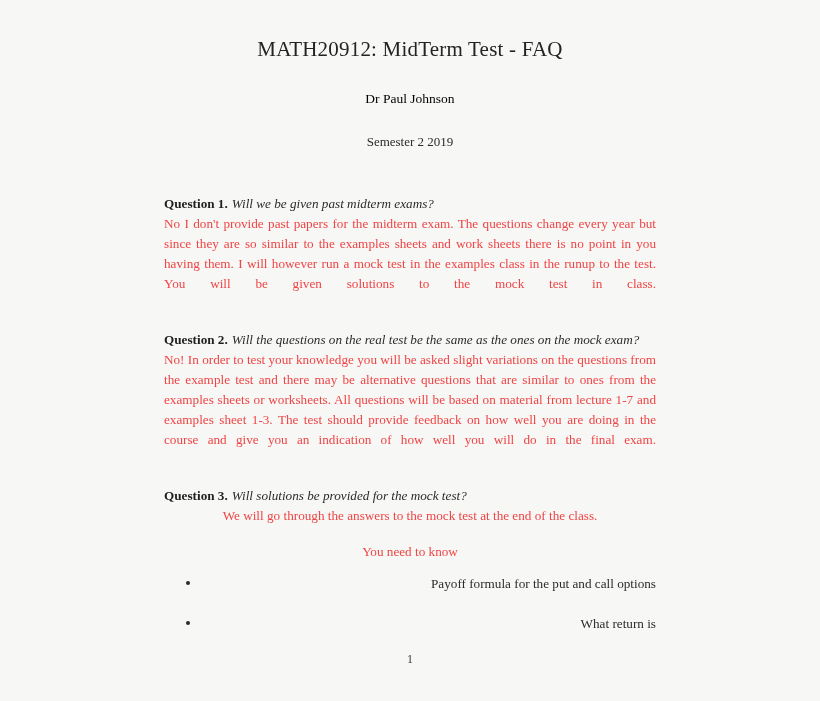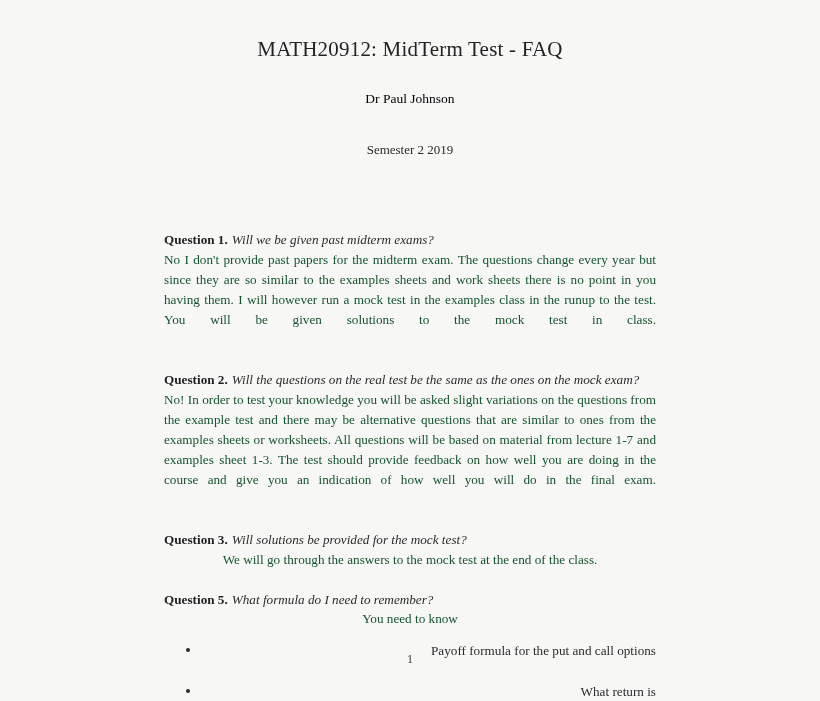--- a/index.html
+++ b/index.html
@@ -36,35 +36,34 @@
     color: #232323;
   }
   .doc-author {
     font-size: 13.5px;
     margin: 0;
     padding-top: 29px;
     color: #000000;
   }
   .doc-date {
     font-size: 13px;
-    margin: 16px;
+    margin: 8px;
     padding-top: 19px;
     color: #2b2b2b;
   }
 
   
   .content {
     margin: 0 auto;
     padding-top: 36px;
     width: 492px;
   }
 
   .qblock {
     margin-bottom: 16px;
-    margin-top: 20px;
   }
   .qblock:last-of-type {
     margin-bottom: 0;
   }
 
   .qhead {
     font-size: 13.2px;
     line-height: 1.48;
     margin: 0;
     text-align: left;
@@ -78,21 +77,21 @@
     color: #2b2b2b;
     padding-left: 4px;
   }
 
   .answer {
     font-size: 13.2px;
     line-height: 1.52;
     margin: 0;
     text-align: justify;
     text-justify: inter-word;
-    color: #14532d;
+    color: #ef4444;
   }
   
   .answer::after {
     content: "";
     display: inline-block;
     width: 100%;
   }
   .answer.nojustify {
     text-align: center;
   }
@@ -168,23 +167,20 @@
 
     <div class="qblock">
       <p class="qhead">
         <span class="qlabel">Question 3.</span><span class="qtext">Will solutions be provided for the mock test?</span>
       </p>
       <p class="answer nojustify">We will go through the answers to the mock test at the end of the class.</p>
     </div>
 
 
     <div class="qblock">
-      <p class="qhead">
-        <span class="qlabel">Question 5.</span><span class="qtext">What formula do I need to remember?</span>
-      </p>
       <p class="answer nojustify">You need to know</p>
       <ul class="bullets">
         <li>
           <span class="bullet-dot"></span>
           <span>Payoff formula for the put and call options</span>
         </li>
         <li>
           <span class="bullet-dot"></span>
           <span>What return is</span>
         </li>

